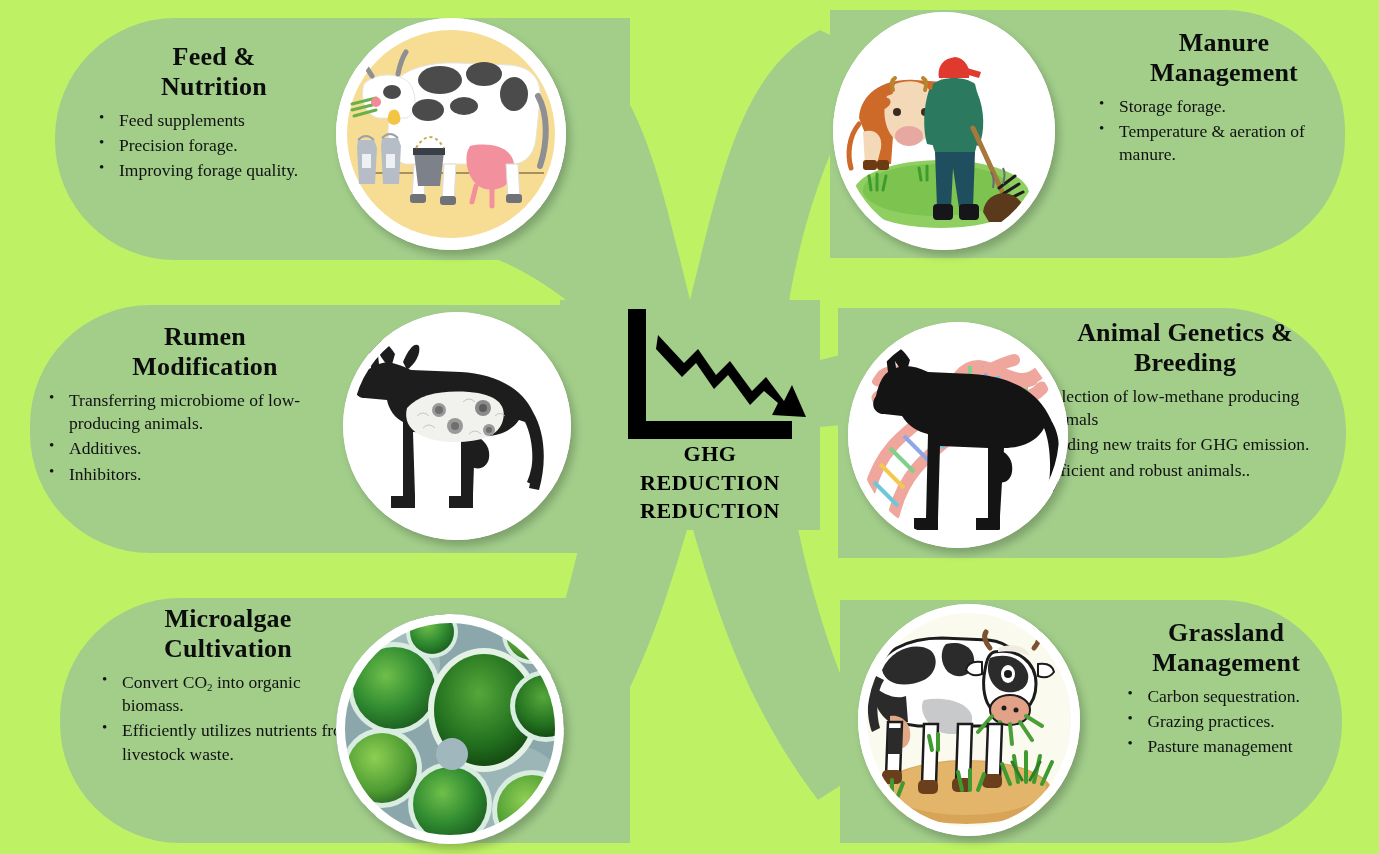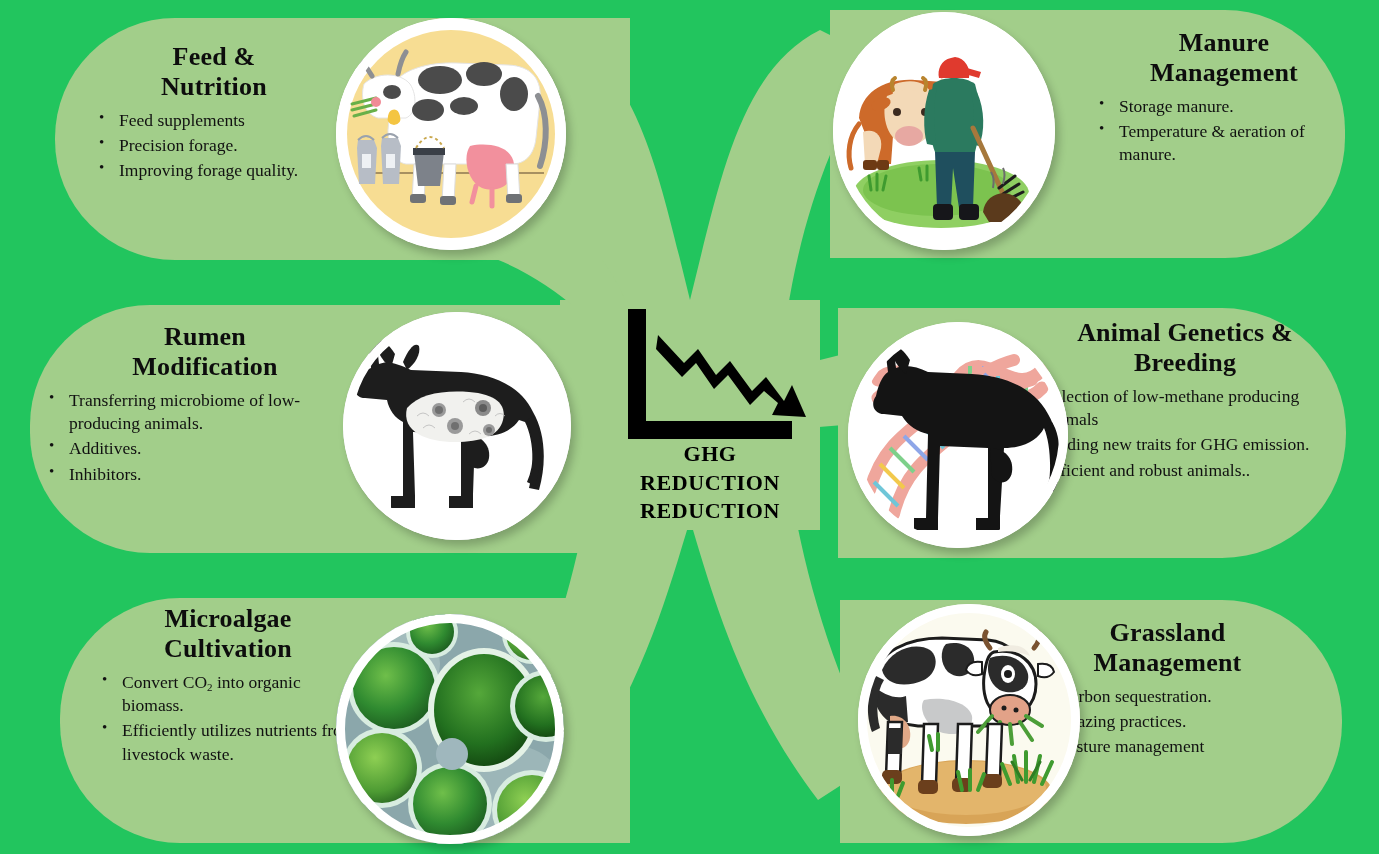--- a/index.html
+++ b/index.html
@@ -6,21 +6,21 @@
   html,body{margin:0;padding:0;background:#ffffff;}
   body{
     font-family:"Liberation Serif","DejaVu Serif",serif;
     color:#111111;
     -webkit-font-smoothing:antialiased;
   }
   #stage{
     position:relative;
     width:1379px;
     height:854px;
-    background:#22c55e;
+    background:#bef264;
     overflow:hidden;
   }
 
   
   .hub-layer{position:absolute;left:0;top:0;width:1379px;height:854px;pointer-events:none;}
 
   
   .panel{
     position:absolute;
     background:#a2ce8a;
@@ -86,21 +86,21 @@
     font-size:15px;
   }
   .p-list li sub{font-size:11px;vertical-align:baseline;position:relative;top:3px;}
 
   
   .tb-feed   {left:95px;  top:42px;  width:238px;}
   .tb-manure {left:1095px;top:28px;  width:258px;}
   .tb-rumen  {left:45px;  top:322px; width:320px;}
   .tb-genet  {left:1020px;top:318px; width:330px;}
   .tb-algae  {left:98px;  top:604px; width:260px;}
-  .tb-grass  {left:1035px;top:618px; width:265px;}
+  .tb-grass  {left:1035px;top:618px; width:265px;align-items:flex-end;}
 
   
   .circle{
     position:absolute;
     border-radius:50%;
     background:#ffffff;
     overflow:hidden;
     box-shadow:4px 6px 9px rgba(0,0,0,.22);
   }
   .circle .ring{
@@ -231,21 +231,21 @@
     <div class="ring"></div>
   </div>
 
   <div class="panel r-top-right"></div>
   <div class="panel-inner tb-manure">
     <div class="p-title">
       <span>Manure</span><br>
       <span>Management</span>
     </div>
     <ul class="p-list">
-      <li>Storage manure.</li>
+      <li>Storage forage.</li>
       <li>Temperature &amp; aeration of manure.</li>
     </ul>
   </div>
   <div class="circle c-manure">
     <svg class="art" viewBox="0 0 222 238" xmlns="http://www.w3.org/2000/svg">
       <circle cx="111" cy="119" r="111" fill="#ffffff"></circle>
       <ellipse cx="108" cy="182" rx="88" ry="34" fill="#8fcf62"></ellipse>
       <ellipse cx="104" cy="178" rx="74" ry="26" fill="#7cc34f"></ellipse>
 
       <path d="M26 106 C28 80, 52 66, 82 68 L110 70 C126 74, 130 92, 128 112 L124 150 L112 150 L110 124 L60 124 L58 152 L44 152 Z" fill="#cd6a2a"></path>

